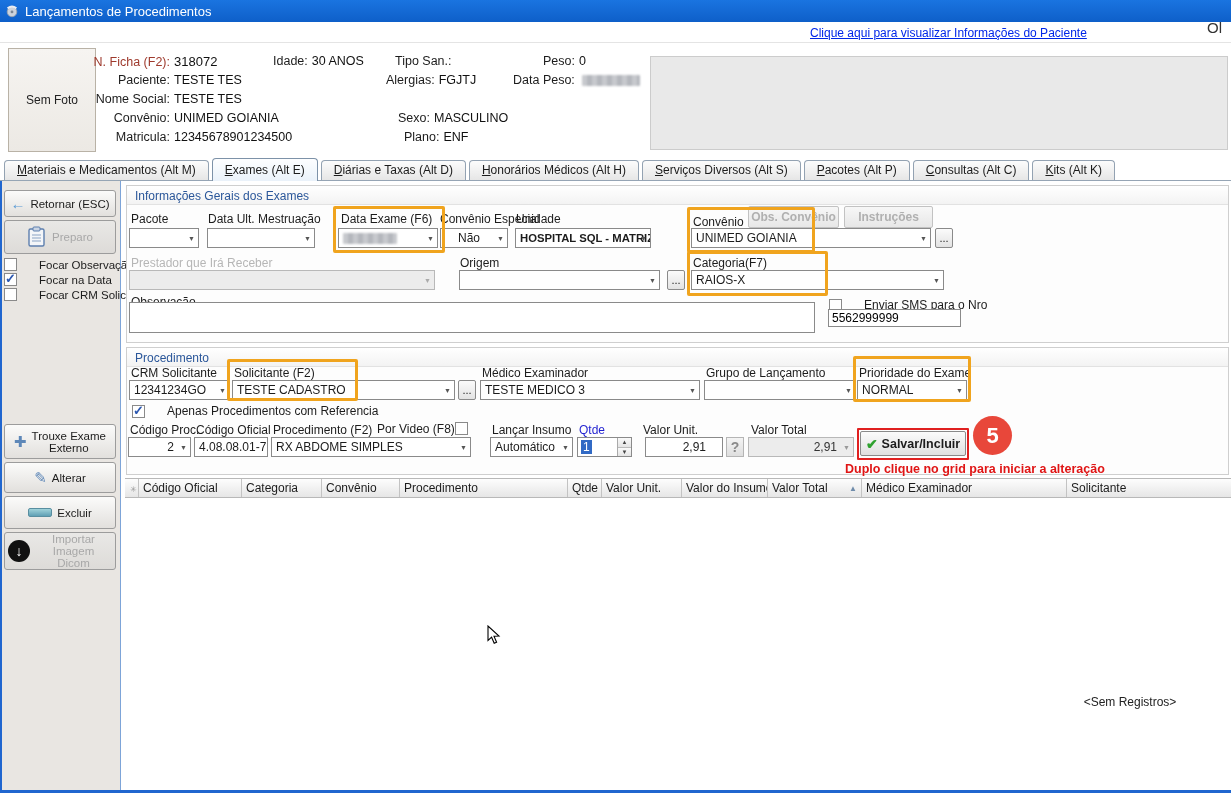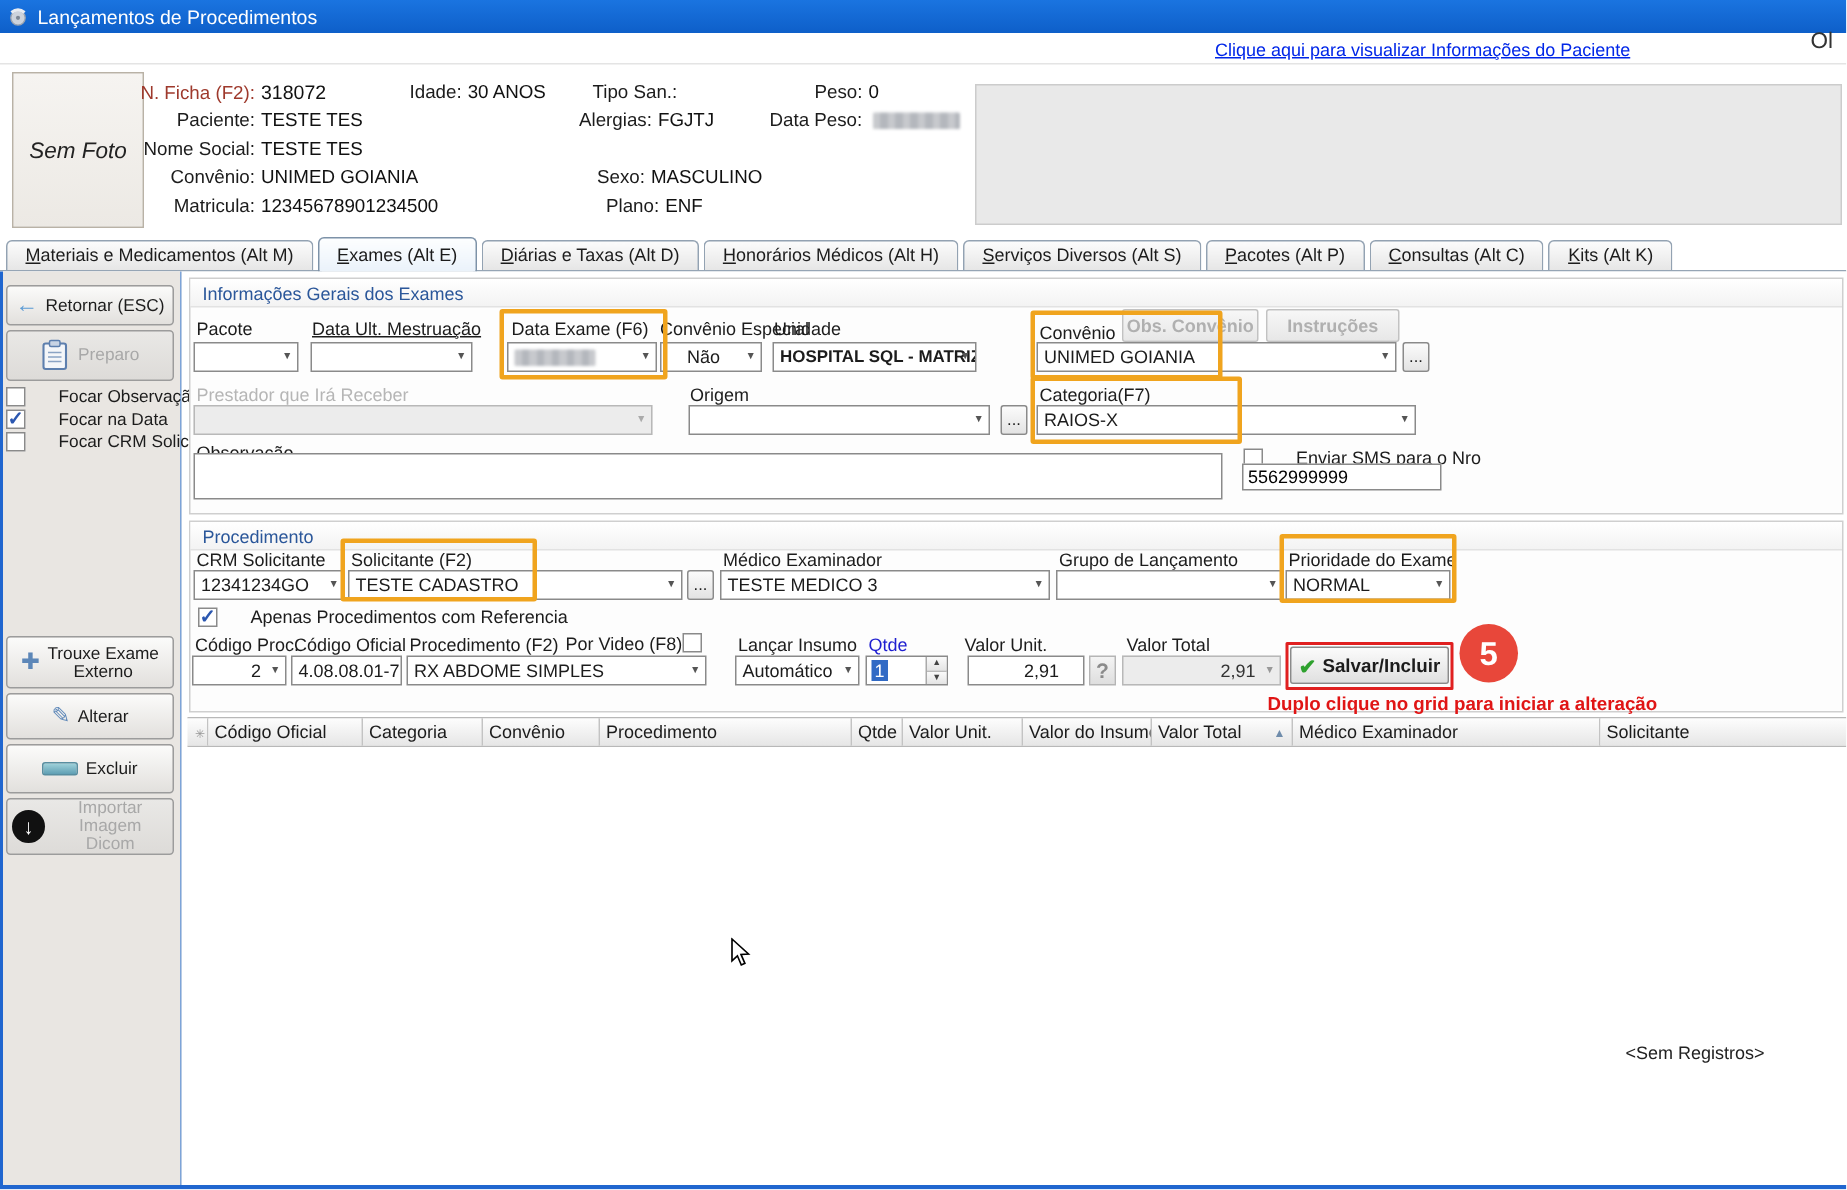--- a/index.html
+++ b/index.html
@@ -12,21 +12,21 @@
     background:linear-gradient(#1a74e0,#0e5fc9); color:#fff; display:flex; align-items:center; gap:6px; padding-left:5px; font-size:13px; }
   .titleicon { width:14px; height:14px; flex:0 0 auto; }
 
   
   .linkrow { position:absolute; left:0; top:22px; width:1231px; height:21px; background:#fff; border-bottom:1px solid #e4e4e4; }
   .toplink { position:absolute; left:810px; top:4px; color:#0026e8; text-decoration:underline; font-size:12px; cursor:pointer; }
   .cornertext { position:absolute; left:1207px; top:19px; color:#333; font-size:15px; }
 
   
   .photo { position:absolute; left:8px; top:48px; width:88px; height:104px; border:1px solid #b9b2a6;
-    background:linear-gradient(#f6f4f1,#ece9e4); display:flex; align-items:center; justify-content:center; font-size:15px; color:#222;font-style:italic; }
+    background:linear-gradient(#f6f4f1,#ece9e4); display:flex; align-items:center; justify-content:center; font-size:12px; color:#222; }
   .prow { position:absolute; white-space:nowrap; font-size:12.5px; }
   .plab { color:#1c1c1c; }
   .plab.red { color:#9e392c; }
   .pval { color:#111; margin-left:4px; }
   .pval.big { font-size:13px; }
   .lblright { display:inline-block; width:95px; text-align:right; }
   .obspanel { position:absolute; left:650px; top:56px; width:578px; height:94px; background:#e9e9e9; border:1px solid #cccccc; }
   .redact { display:inline-block; vertical-align:middle; height:11px;
     background:repeating-linear-gradient(90deg,#c7c9cd 0 5px,#b4b7bd 5px 10px); filter:blur(1px); border-radius:1px; }
 
@@ -245,21 +245,21 @@
   <div class="grp" style="left:126px; top:185px; width:1103px; height:158px;">
     <div class="grp-head">Informações Gerais dos Exames</div>
   </div>
 
   <div class="lbl" style="left:131px; top:212px;">Pacote</div>
   <div class="fld" style="left:129px; top:228px; width:70px;">
     <span></span>
       <span class="dar">▼</span>
   </div>
 
-  <div class="lbl" style="left:208px; top:212px;text-decoration:underline;">Data Ult. Mestruação</div>
+  <div class="lbl" style="left:208px; top:212px;">Data Ult. Mestruação</div>
   <div class="fld" style="left:207px; top:228px; width:108px;">
     <span></span>
       <span class="dar">▼</span>
   </div>
 
   <div class="lbl" style="left:341px; top:212px;">Data Exame (F6)</div>
   <div class="fld" style="left:338px; top:228px; width:100px;">
     <span class="redact" style="width:54px;"></span>
     <span class="dar">▼</span>
   </div>

